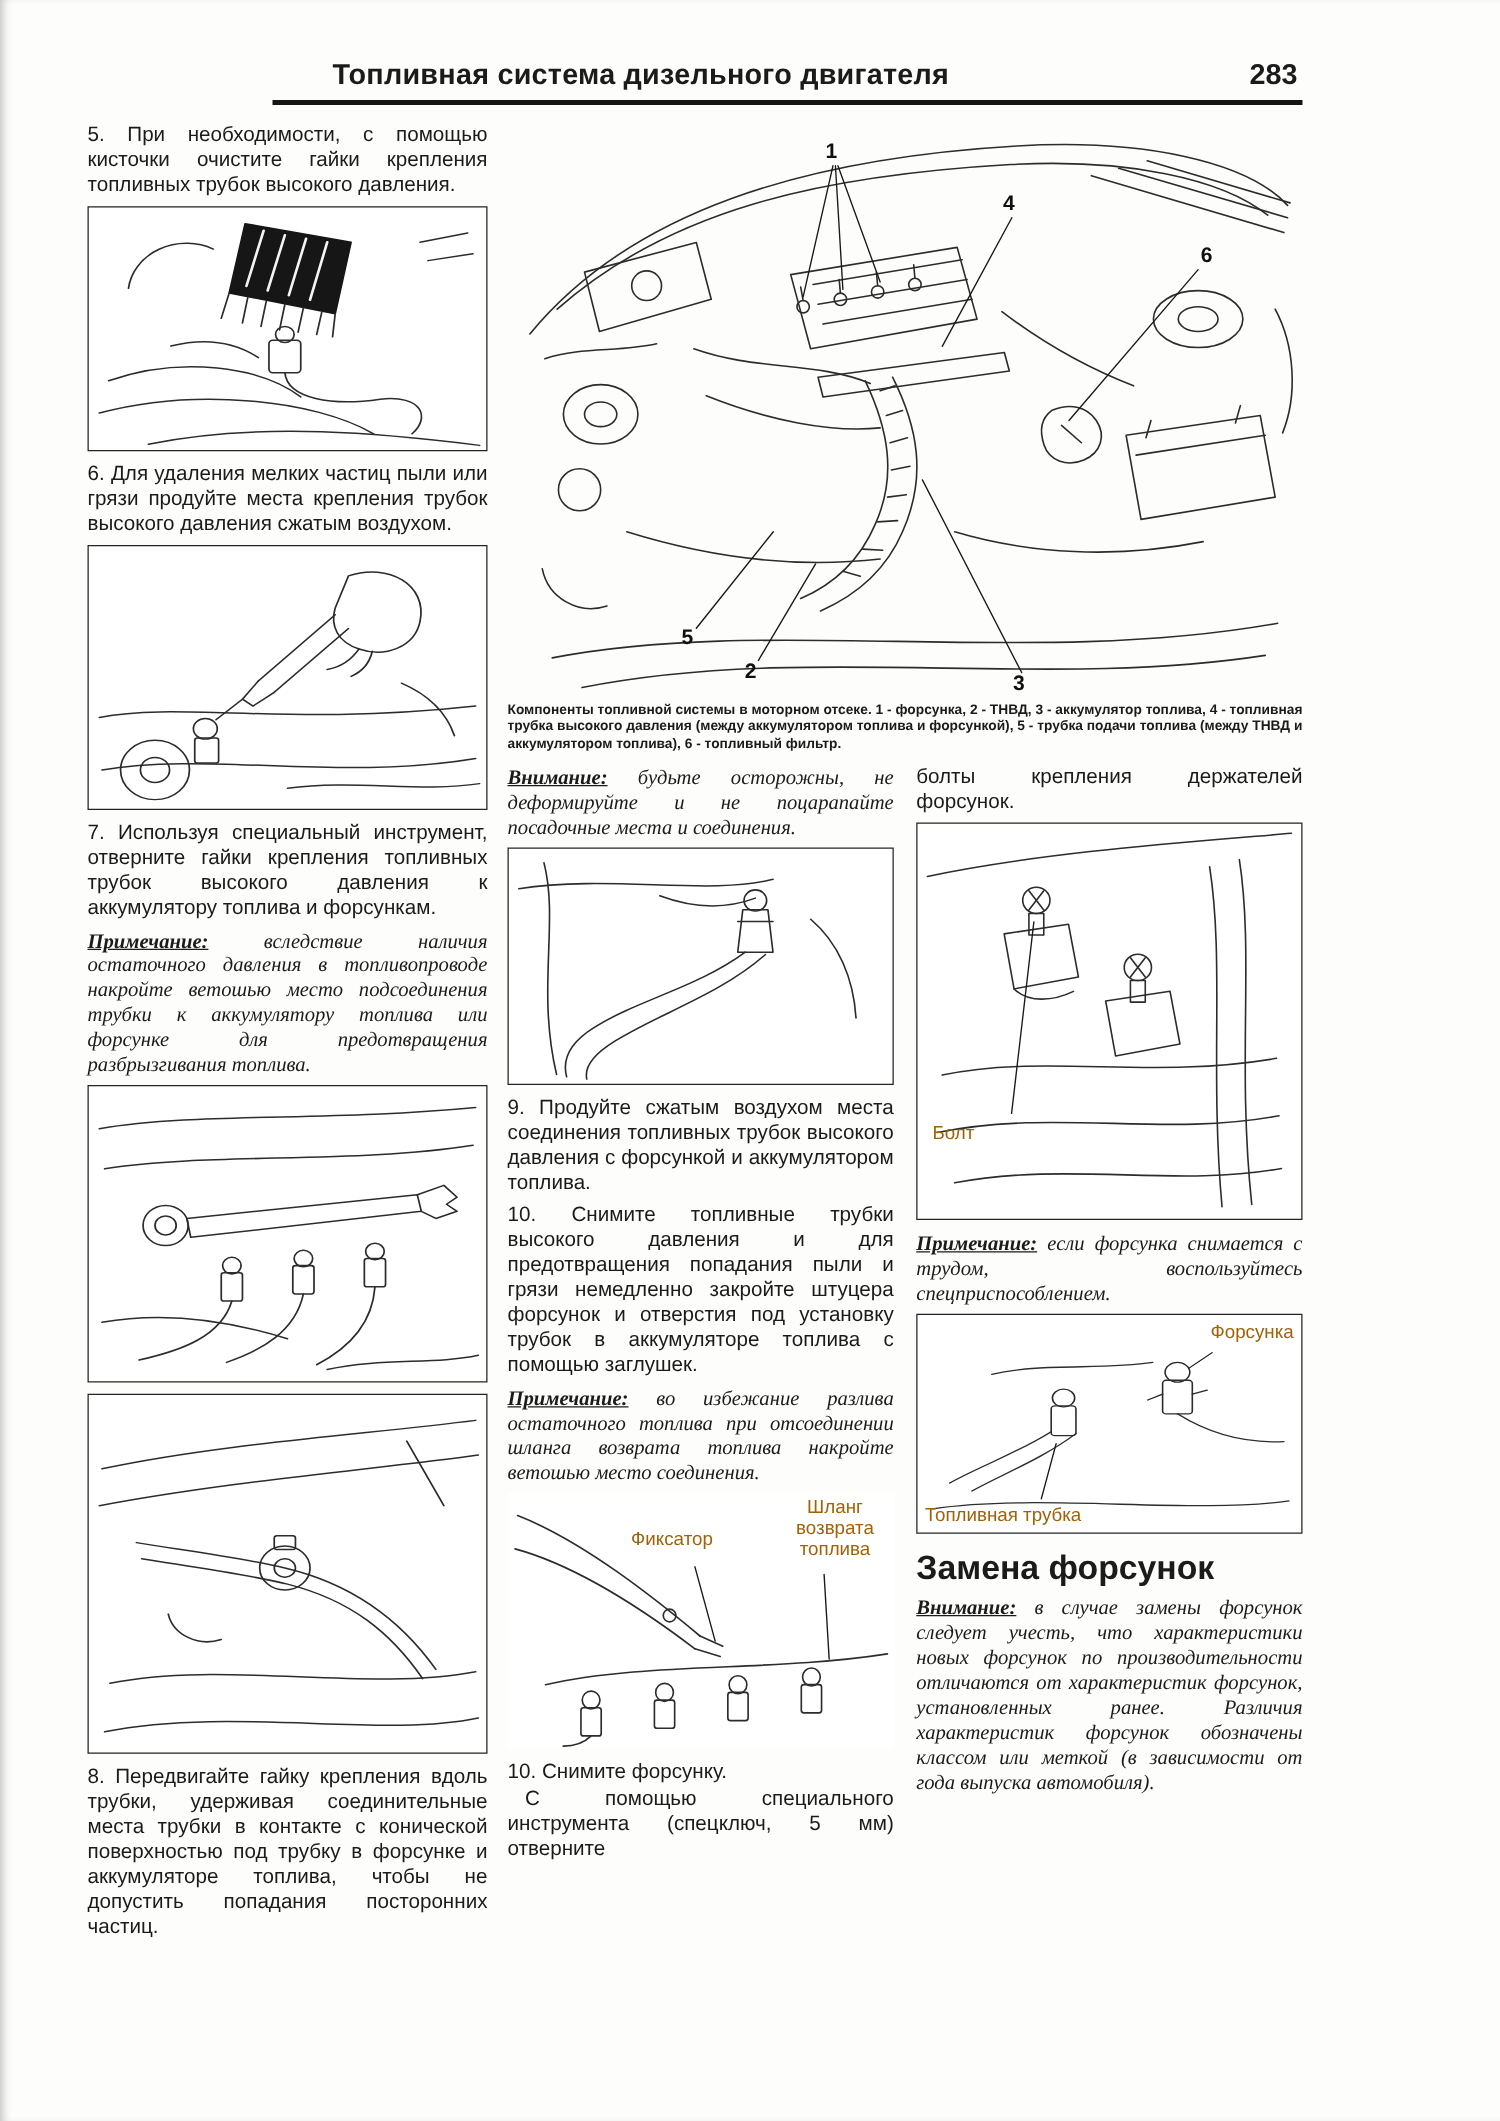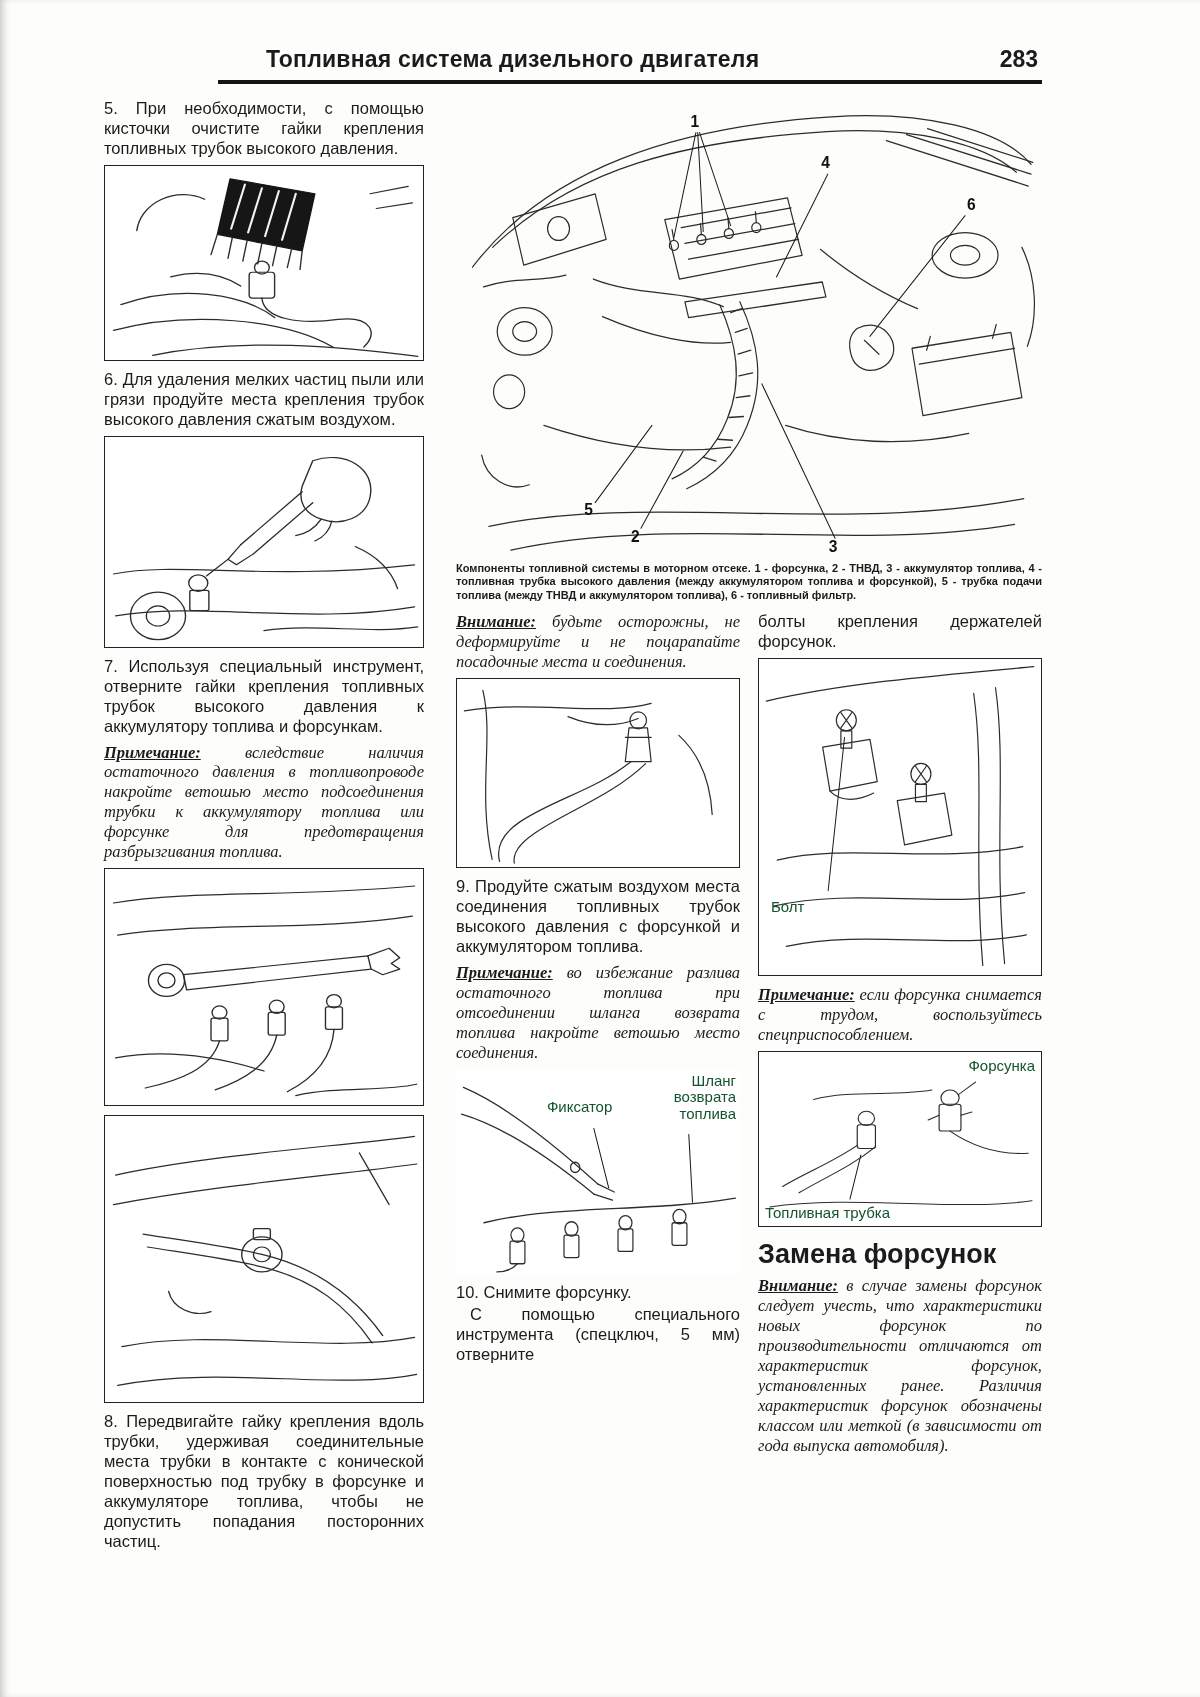--- a/index.html
+++ b/index.html
@@ -11,21 +11,21 @@
     box-shadow: inset 6px 0 8px -4px rgba(0,0,0,.25);
   }
   
   .page-header {
     margin-left: 148px; display:flex; align-items: baseline; justify-content: space-between;
     border-bottom: 4px solid #151515; padding: 0 4px 7px 48px;
   }
   .page-title { font-size: 23px; font-weight: bold; letter-spacing: .2px; }
   .page-num { font-size: 23px; font-weight: bold; }
   
-  .content { display:flex; gap: 32px; margin-top: 15px; margin-left: 34px; }
+  .content { display:flex; gap: 16px; margin-top: 15px; }
   .col-left { width: 320px; flex: none; }
   .right-region { flex: 1; min-width: 0; }
   .cols { display: flex; gap: 18px; }
   .cols > div { flex: 1; min-width: 0; }
   
   .para { font-size: 16.5px; line-height: 1.21; text-align: justify; margin-bottom: 6px; overflow-wrap: break-word; }
   .note { font-style: italic; font-family: Liberation Serif, serif; }
   .note-label { font-weight: bold; text-decoration: underline; font-style: italic; }
   .caption { font-size: 11px; line-height: 1.22; font-weight: bold; text-align: justify; margin: 8px 0 10px; }
   .section-heading { font-size: 27px; font-weight: bold; margin: 12px 0 6px; }
@@ -37,21 +37,21 @@
   .bigfig { position: relative; height: 455px; margin-bottom: 2px; }
   .bigfig svg { width:100%; height:100%; display:block; }
   .lineart path, .lineart circle, .lineart ellipse, .lineart rect, .lineart line {
     fill: none; stroke: #2c2c2c; stroke-width: 1.3; stroke-linecap: round; stroke-linejoin: round;
   }
   .lineart .leader { stroke: #1a1a1a; stroke-width: 1.1; }
   .lineart .dark { fill:#161616; stroke:#161616; }
   .lineart .white-hatch { stroke:#f4f4f4; stroke-width:2; }
   .lineart text.callout { font: bold 17px "Liberation Sans", sans-serif; fill:#101010; stroke:none; }
   .fig-label {
-    position:absolute; font-size: 15px; line-height: 1.12; color:#14532d; text-align:right;
+    position:absolute; font-size: 15px; line-height: 1.12; color:#a16207; text-align:center;
   }
 </style>
 </head>
 <body>
 
 <div class="page">
 
   <header class="page-header">
     <div class="page-title">Топливная система дизельного двигателя</div>
     <div class="page-num">283</div>
@@ -230,20 +230,21 @@
               <path d="M186,52 L206,52 L210,88 L182,88 Z"></path>
               <path d="M182,62 L210,62"></path>
               <path d="M188,88 C150,118 104,128 68,152 C50,164 42,178 46,194"></path>
               <path d="M204,90 C168,124 120,140 84,164 C66,176 60,186 62,196"></path>
               <path d="M240,60 C262,80 274,110 276,144"></path>
               <path d="M120,40 C150,52 176,50 196,42"></path>
             </svg>
           </figure>
 
           <p class="para">9. Продуйте сжатым воздухом места соединения топливных трубок высокого давления с форсункой и аккумулятором топлива.</p>
+          <p class="para">10. Снимите топливные трубки высокого давления и для предотвращения попадания пыли и грязи немедленно закройте штуцера форсунок и отверстия под установку трубок в аккумуляторе топлива с помощью заглушек.</p>
           <p class="para note">
             <span class="note-label">Примечание:</span>
             <span>во избежание разлива остаточного топлива при отсоединении шланга возврата топлива накройте ветошью место соединения.</span>
           </p>
 
           <figure class="fig noborder" style="height:205px">
             <svg class="lineart" viewBox="0 0 305 200" preserveAspectRatio="none">
               <path d="M8,18 C60,38 118,84 152,112"></path>
               <path d="M6,44 C58,58 116,98 148,122"></path>
               <circle cx="128" cy="96" r="5"></circle>

